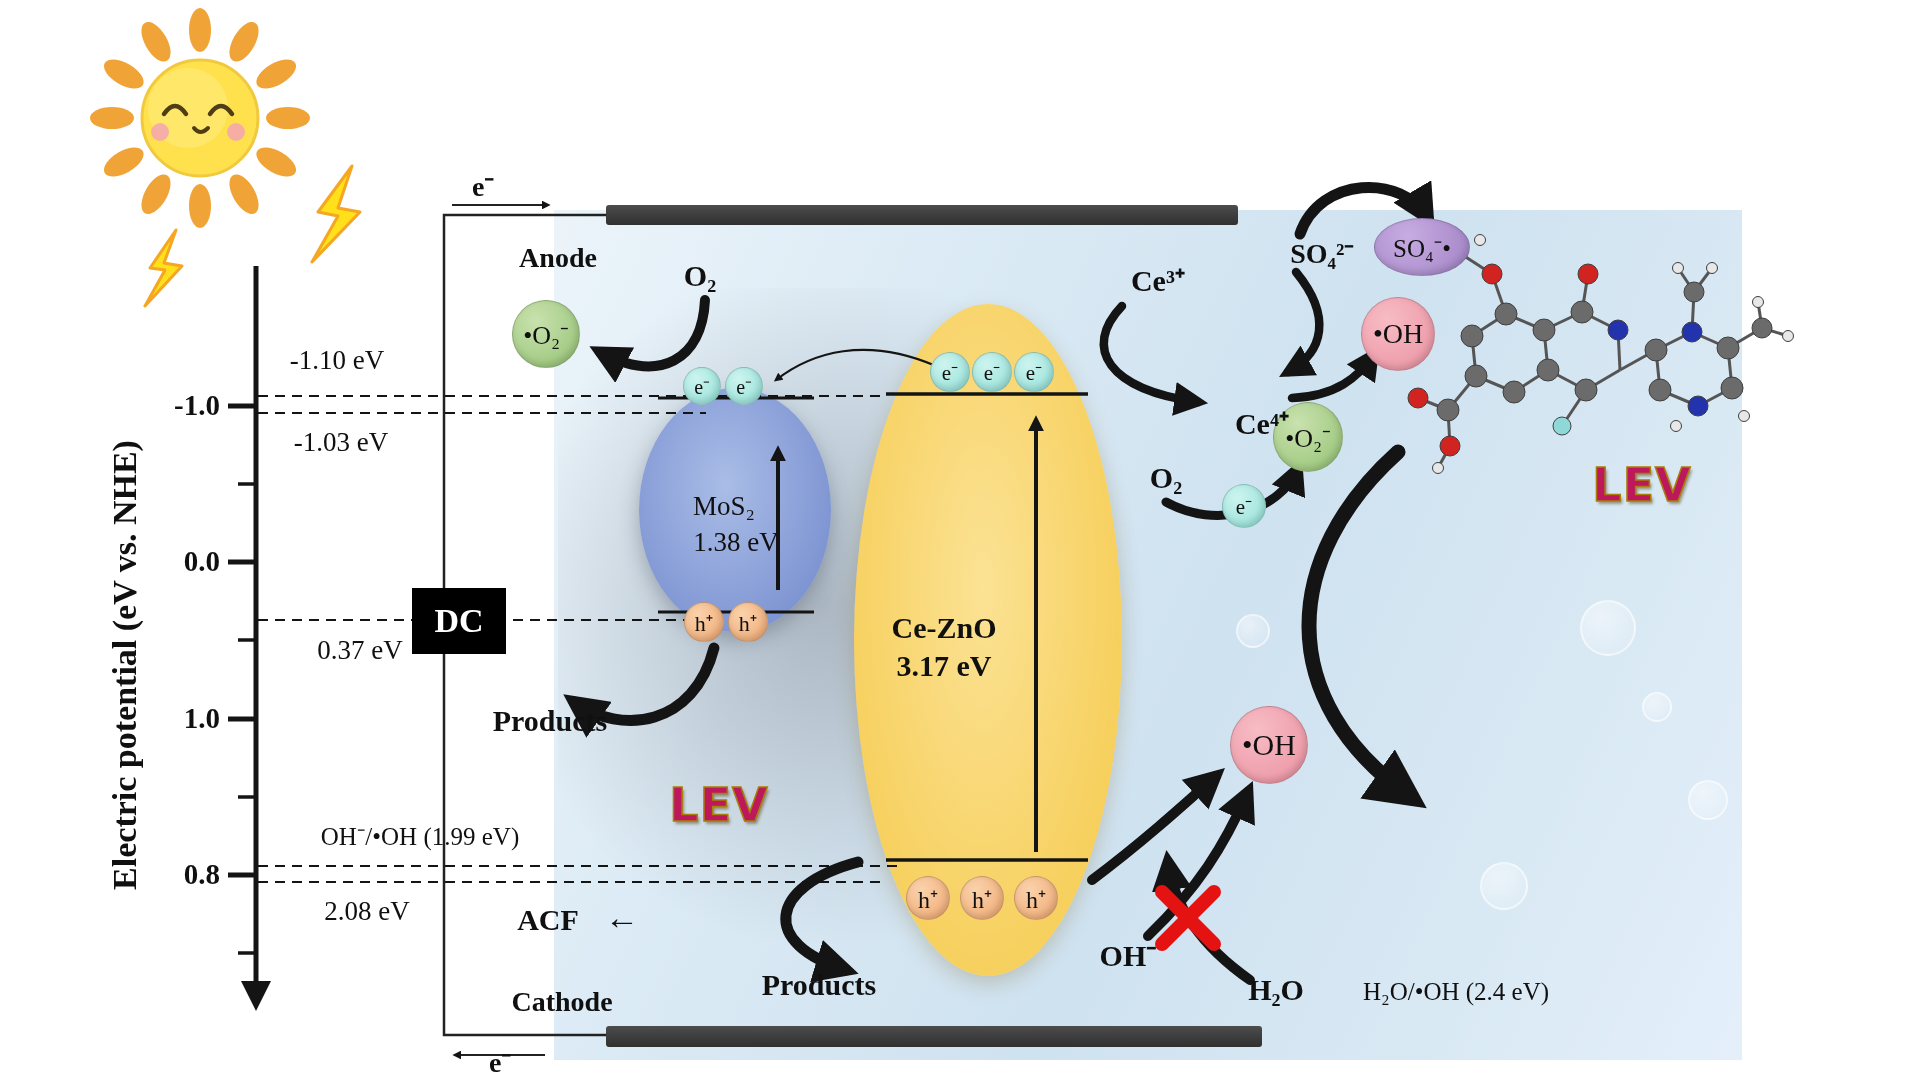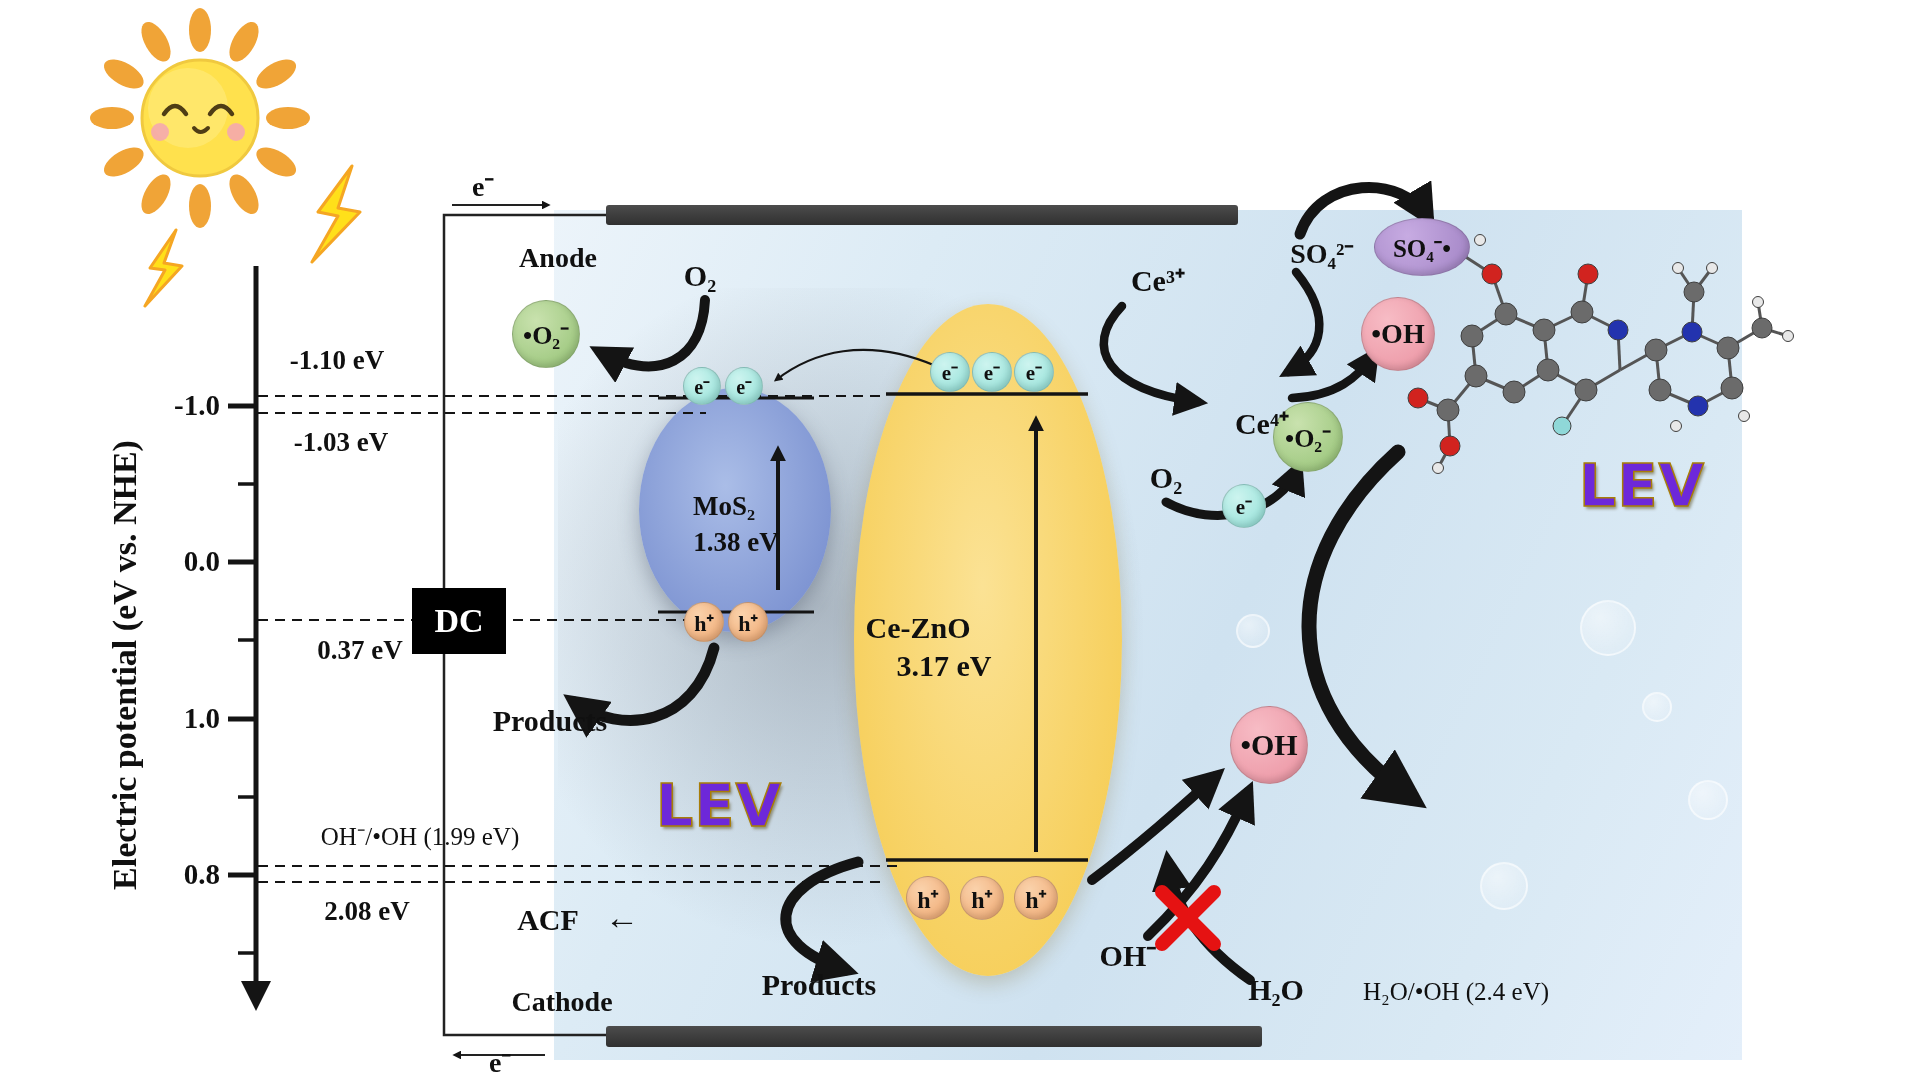--- a/index.html
+++ b/index.html
@@ -1,41 +1,41 @@
 <!DOCTYPE html>
 <html><head>
 <meta charset="utf-8">
 <style>
   *{box-sizing:border-box}
   html,body{margin:0;padding:0}
   body{width:1920px;height:1080px;background:#ffffff;font-family:"Liberation Serif",serif;color:#101010;overflow:hidden}
   #stage{position:relative;width:1920px;height:1080px}
   .pin{position:absolute;transform:translate(-50%,-50%);white-space:nowrap;z-index:4;line-height:1.12}
-  .f25{font-size:25px}.f27{font-size:27px;font-weight:bold}.f28{font-size:28px;font-weight:bold}
+  .f25{font-size:25px}.f27{font-size:27px;font-weight:normal}.f28{font-size:28px;font-weight:bold}
   .f30{font-size:30px;font-weight:bold}.f32{font-size:28px;font-weight:bold}.f34{font-size:34px;font-weight:bold}
   .water{position:absolute;left:554px;top:210px;width:1188px;height:850px;z-index:0;
     background:linear-gradient(115deg,#ecf4fa 0%,#dcebf5 25%,#cfe2f0 55%,#d9e9f4 80%,#e4effa 100%)}
   .water-shadow{position:absolute;left:558px;top:288px;width:590px;height:664px;z-index:0;
     background:radial-gradient(ellipse at 45% 48%,rgba(95,100,112,.38),rgba(95,100,112,0) 70%)}
   .bubble{position:absolute;border-radius:50%;border:2px solid rgba(255,255,255,.55);z-index:1;
     background:radial-gradient(circle at 35% 30%,rgba(255,255,255,.5),rgba(255,255,255,.06))}
   .ellipse{position:absolute;border-radius:50%;z-index:1}
   .mos2-ellipse{background:radial-gradient(ellipse at 45% 40%,#aabde7,#8096d3 72%,#7186c8);box-shadow:0 8px 20px rgba(60,70,90,.35)}
   .cezno-fix{background:radial-gradient(ellipse at 48% 42%,#fbe294,#f6cd55 82%)}
   .electrode{position:absolute;background:linear-gradient(#4c4c4c,#303030);border-radius:3px;z-index:2}
   .chip{position:absolute;transform:translate(-50%,-50%);border-radius:50%;display:flex;align-items:center;justify-content:center;
-    font-weight:bold;z-index:3;border:1px solid rgba(0,0,0,.18);box-shadow:inset -2px -3px 6px rgba(0,0,0,.14);font-family:"Liberation Serif",serif}
+    font-weight:normal;z-index:3;border:1px solid rgba(0,0,0,.18);box-shadow:inset -2px -3px 6px rgba(0,0,0,.14);font-family:"Liberation Serif",serif}
   .e-chip{background:radial-gradient(circle at 35% 30%,#cdf4ef,#8fdfd6)}
   .h-chip{background:radial-gradient(circle at 35% 30%,#fad2ab,#efa770)}
   .green-chip{background:radial-gradient(circle at 35% 30%,#c9e2ae,#93c173)}
   .pink-chip{background:radial-gradient(circle at 35% 30%,#f7bcc5,#ea91a0)}
   .purple-chip{background:radial-gradient(circle at 35% 30%,#c7abe2,#a183c4);border-radius:50%}
   .dc{position:absolute;left:412px;top:588px;width:94px;height:66px;background:#000;color:#fff;display:flex;align-items:center;
     justify-content:center;font-weight:bold;font-size:34px;z-index:4}
-  .lev{font-family:"DejaVu Sans",sans-serif;font-weight:800;font-size:59px;color:#6d28d9;letter-spacing:1px;
+  .lev{font-family:"DejaVu Sans",sans-serif;font-weight:800;font-size:46px;color:#be185d;letter-spacing:1px;
     -webkit-text-stroke:1.5px #a87d08;text-shadow:2px 3px 3px rgba(70,55,0,.45)}
   .multiline{white-space:pre-line}
   .ticklabel{position:absolute;left:140px;width:80px;text-align:right;font-weight:bold;font-size:29px;z-index:4}
   .axis-label{position:absolute;left:-224px;top:645px;width:700px;height:40px;text-align:center;transform:rotate(-90deg);
     font-weight:bold;font-size:34px;z-index:4}
   .deg-block{position:absolute;left:1444px;top:806px;font-weight:bold;font-size:30px;line-height:45px;z-index:4}
   svg.layer{position:absolute;left:0;top:0;z-index:2}
 </style>
 </head>
 <body>
@@ -243,21 +243,21 @@
   <div class="dc">DC</div>
   <div class="pin f32" style="left:558px;top:258px">Anode</div>
   <div class="pin f32" style="left:562px;top:1002px">Cathode</div>
   <div class="pin f30" style="left:548px;top:920px">ACF</div>
   <div class="pin f34" style="left:622px;top:918px">←</div>
   <div class="pin f28" style="left:483px;top:187px">e⁻</div>
   <div class="pin f28" style="left:500px;top:1063px">e⁻</div>
 
   <div class="pin f27" style="left:724px;top:506px">MoS₂</div>
   <div class="pin f27" style="left:736px;top:542px">1.38 eV</div>
-  <div class="pin f30" style="left:918px;top:628px">Ce-ZnO</div>
+  <div class="pin f30" style="left:944px;top:628px">Ce-ZnO</div>
   <div class="pin f30" style="left:944px;top:666px">3.17 eV</div>
 
   <div class="chip e-chip" style="left:702px;top:386px;width:38px;height:38px;font-size:20px">e⁻</div>
   <div class="chip e-chip" style="left:744px;top:386px;width:38px;height:38px;font-size:20px">e⁻</div>
   <div class="chip h-chip" style="left:704px;top:622px;width:40px;height:40px;font-size:22px">h⁺</div>
   <div class="chip h-chip" style="left:748px;top:622px;width:40px;height:40px;font-size:22px">h⁺</div>
   <div class="chip e-chip" style="left:950px;top:372px;width:40px;height:40px;font-size:21px">e⁻</div>
   <div class="chip e-chip" style="left:992px;top:372px;width:40px;height:40px;font-size:21px">e⁻</div>
   <div class="chip e-chip" style="left:1034px;top:372px;width:40px;height:40px;font-size:21px">e⁻</div>
   <div class="chip h-chip" style="left:928px;top:898px;width:44px;height:44px;font-size:24px">h⁺</div>

